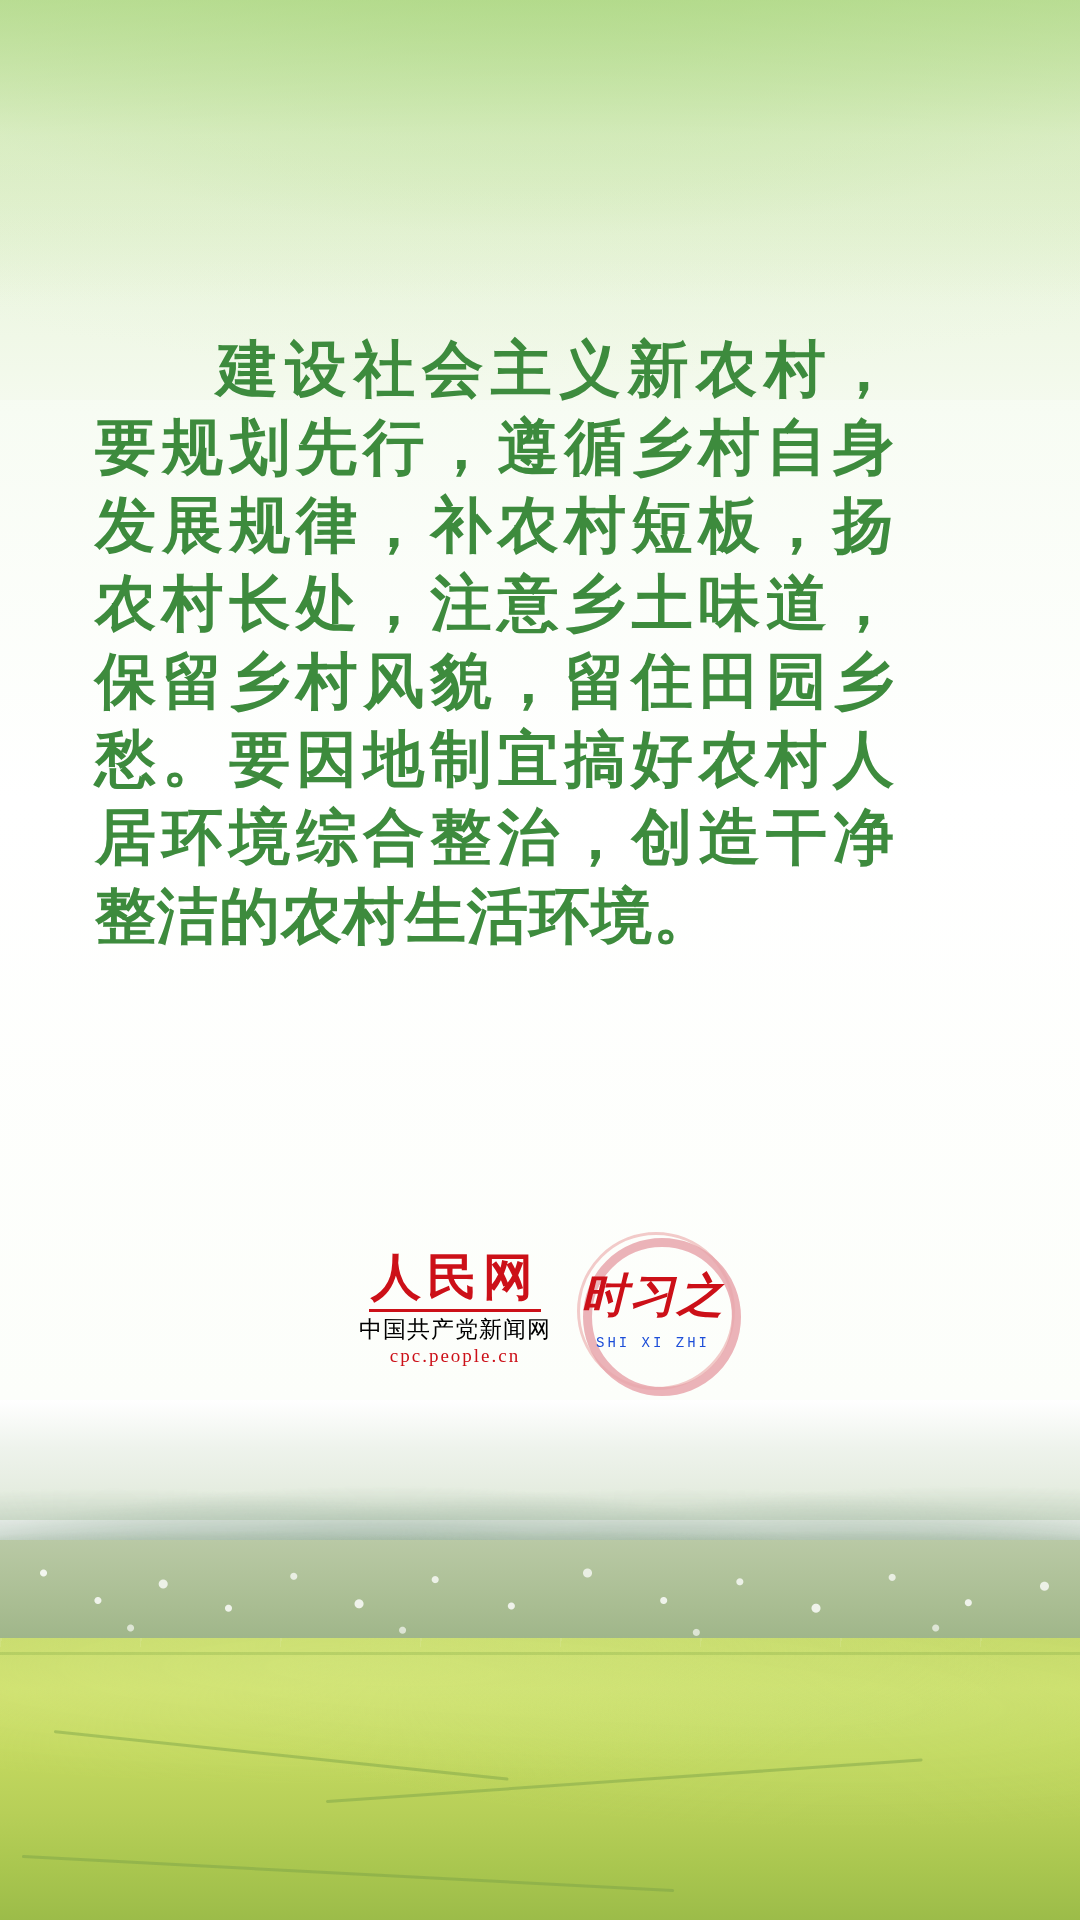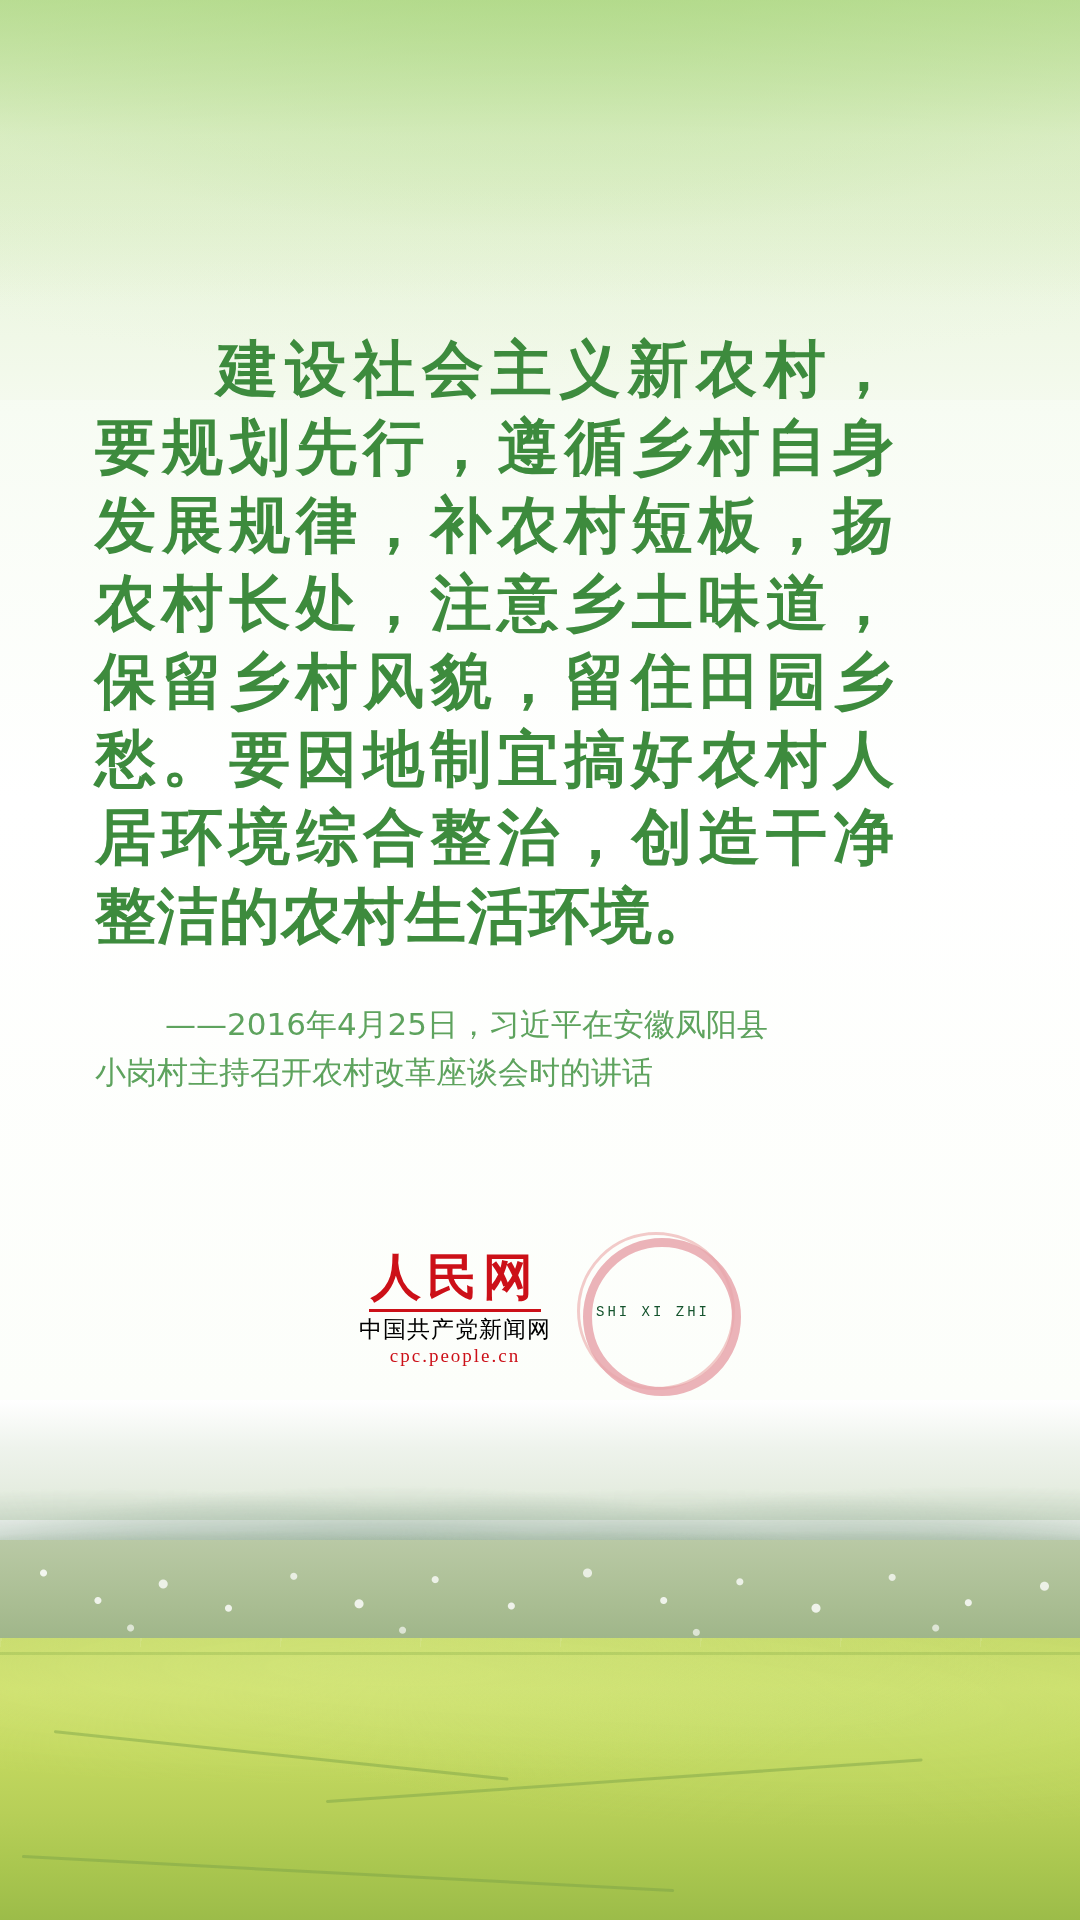--- a/index.html
+++ b/index.html
@@ -162,21 +162,21 @@
     position: relative;
     color: #cc1018;
     font-size: 46px;
     font-weight: 700;
     letter-spacing: 2px;
     font-style: italic;
     font-family: "DejaVu Sans", "Liberation Sans", sans-serif;
   }
   .logo-seal .seal-en {
     position: relative;
-    color: #14532d;
+    color: #1d4ed8;
     font-size: 14px;
     letter-spacing: 3px;
     margin-top: 8px;
     font-family: "Liberation Mono", "DejaVu Sans Mono", monospace;
   }
 
   
   .landscape {
     position: absolute;
     left: 0;
@@ -308,37 +308,34 @@
 <div class="poster">
 
   <div class="top-wash"></div>
   <div class="top-wash-2"></div>
   <div class="mid-wash"></div>
 
   <div class="quote-wrap">
     <p class="quote">建设社会主义新农村，要规划先行，遵循乡村自身发展规律，补农村短板，扬农村长处，注意乡土味道，保留乡村风貌，留住田园乡愁。要因地制宜搞好农村人居环境综合整治，创造干净整洁的农村生活环境。</p>
   </div>
 
-  <div class="attrib">
-    <span class="indent">——2016年4月25日，习近平在安徽凤阳县</span>
-    <span>小岗村主持召开农村改革座谈会时的讲话</span>
-  </div>
 
   <div class="logos">
 
     <div class="logo-people">
       <div class="cn-name">人民网</div>
       <div class="rule"></div>
       <div class="sub-cn">中国共产党新闻网</div>
       <div class="sub-en">cpc.people.cn</div>
     </div>
 
     <div class="logo-seal">
       <div class="ring2"></div>
       <div class="ring"></div>
+      <div class="seal-cn">时习之</div>
       <div class="seal-en">SHI XI ZHI</div>
     </div>
 
   </div>
 
   <div class="landscape">
     <div class="sky"></div>
     <div class="hills-far"></div>
     <div class="hills-mid"></div>
     <div class="village"></div>

